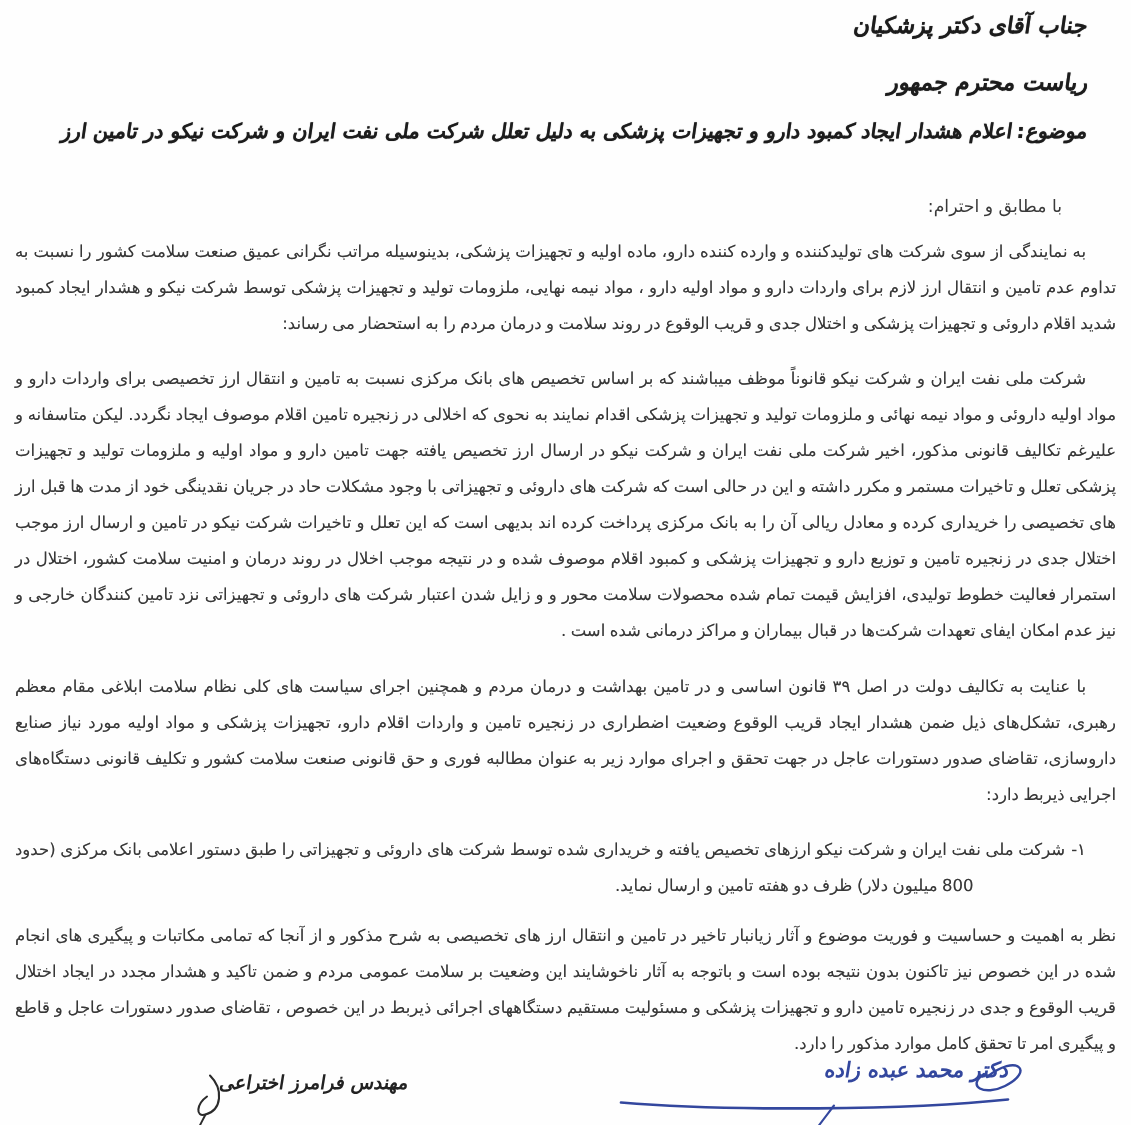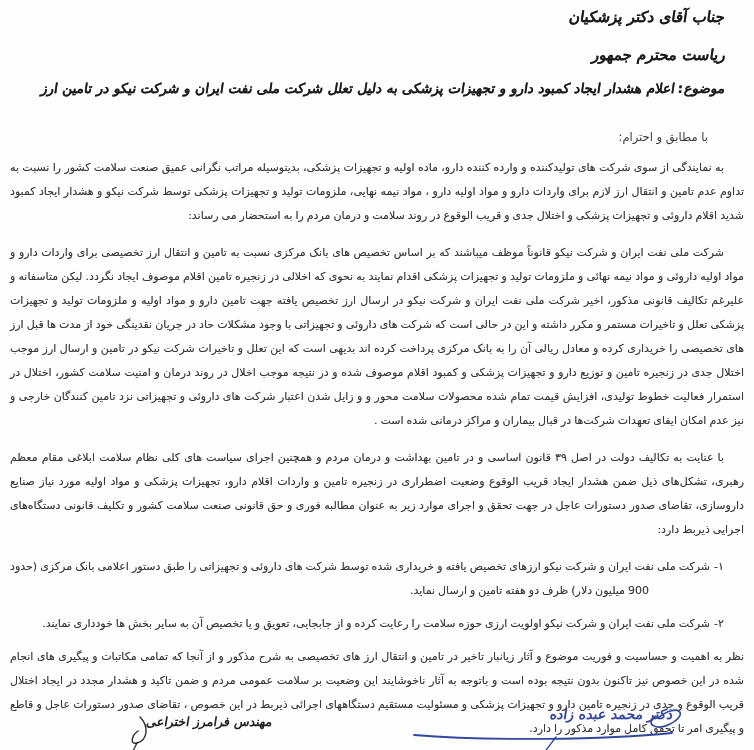--- a/index.html
+++ b/index.html
@@ -87,24 +87,21 @@
   </div>
 
   <div class="greeting">با مطابق و احترام:</div>
 
   <div class="body-col">
     <p class="para indent">به نمایندگی از سوی شرکت های تولیدکننده و وارده کننده دارو، ماده اولیه و تجهیزات پزشکی، بدینوسیله مراتب نگرانی عمیق صنعت سلامت کشور را نسبت به تداوم عدم تامین و انتقال ارز لازم برای واردات دارو و مواد اولیه دارو ، مواد نیمه نهایی، ملزومات تولید و تجهیزات پزشکی توسط شرکت نیکو و هشدار ایجاد کمبود شدید اقلام داروئی و تجهیزات پزشکی و اختلال جدی و قریب الوقوع در روند سلامت و درمان مردم را به استحضار می رساند:</p>
     <p class="para indent">شرکت ملی نفت ایران و شرکت نیکو قانوناً موظف میباشند که بر اساس تخصیص های بانک مرکزی نسبت به تامین و انتقال ارز تخصیصی برای واردات دارو و مواد اولیه داروئی و مواد نیمه نهائی و ملزومات تولید و تجهیزات پزشکی اقدام نمایند به نحوی که اخلالی در زنجیره تامین اقلام موصوف ایجاد نگردد. لیکن متاسفانه و علیرغم تکالیف قانونی مذکور، اخیر شرکت ملی نفت ایران و شرکت نیکو در ارسال ارز تخصیص یافته جهت تامین دارو و مواد اولیه و ملزومات تولید و تجهیزات پزشکی تعلل و تاخیرات مستمر و مکرر داشته و این در حالی است که شرکت های داروئی و تجهیزاتی با وجود مشکلات حاد در جریان نقدینگی خود از مدت ها قبل ارز های تخصیصی را خریداری کرده و معادل ریالی آن را به بانک مرکزی پرداخت کرده اند بدیهی است که این تعلل و تاخیرات شرکت نیکو در تامین و ارسال ارز موجب اختلال جدی در زنجیره تامین و توزیع دارو و تجهیزات پزشکی و کمبود اقلام موصوف شده و در نتیجه موجب اخلال در روند درمان و امنیت سلامت کشور، اختلال در استمرار فعالیت خطوط تولیدی، افزایش قیمت تمام شده محصولات سلامت محور و و زایل شدن اعتبار شرکت های داروئی و تجهیزاتی نزد تامین کنندگان خارجی و نیز عدم امکان ایفای تعهدات شرکت‌ها در قبال بیماران و مراکز درمانی شده است .</p>
     <p class="para indent">با عنایت به تکالیف دولت در اصل ۳۹ قانون اساسی و در تامین بهداشت و درمان مردم و همچنین اجرای سیاست های کلی نظام سلامت ابلاغی مقام معظم رهبری، تشکل‌های ذیل ضمن هشدار ایجاد قریب الوقوع وضعیت اضطراری در زنجیره تامین و واردات اقلام دارو، تجهیزات پزشکی و مواد اولیه مورد نیاز صنایع داروسازی، تقاضای صدور دستورات عاجل در جهت تحقق و اجرای موارد زیر به عنوان مطالبه فوری و حق قانونی صنعت سلامت کشور و تکلیف قانونی دستگاه‌های اجرایی ذیربط دارد:</p>
 
     <div class="item">
-      <span class="num">۱-</span><span>شرکت ملی نفت ایران و شرکت نیکو ارزهای تخصیص یافته و خریداری شده توسط شرکت های داروئی و تجهیزاتی را طبق دستور اعلامی بانک مرکزی (حدود 900 میلیون دلار) ظرف دو هفته تامین و ارسال نماید.</span>
-    </div>
-    <div class="item">
-      <span class="num">۲-</span><span>شرکت ملی نفت ایران و شرکت نیکو اولویت ارزی حوزه سلامت را رعایت کرده و از جابجایی، تعویق و یا تخصیص آن به سایر بخش ها خودداری نمایند.</span>
+      <span class="num">۱-</span><span>شرکت ملی نفت ایران و شرکت نیکو ارزهای تخصیص یافته و خریداری شده توسط شرکت های داروئی و تجهیزاتی را طبق دستور اعلامی بانک مرکزی (حدود 800 میلیون دلار) ظرف دو هفته تامین و ارسال نماید.</span>
     </div>
 
     <p class="para closing">نظر به اهمیت و حساسیت و فوریت موضوع و آثار زیانبار تاخیر در تامین و انتقال ارز های تخصیصی به شرح مذکور و از آنجا که تمامی مکاتبات و پیگیری های انجام شده در این خصوص نیز تاکنون بدون نتیجه بوده است و باتوجه به آثار ناخوشایند این وضعیت بر سلامت عمومی مردم و ضمن تاکید و هشدار مجدد در ایجاد اختلال قریب الوقوع و جدی در زنجیره تامین دارو و تجهیزات پزشکی و مسئولیت مستقیم دستگاههای اجرائی ذیربط در این خصوص ، تقاضای صدور دستورات عاجل و قاطع و پیگیری امر تا تحقق کامل موارد مذکور را دارد.</p>
   </div>
 
   <div class="sig-right">
     <div class="sig-name" style="color:#33479e;">دکتر محمد عبده زاده</div>
     <svg width="290" height="50" viewBox="0 0 290 50">
       <path d="M252 18 c 20 -16 32 -4 12 6 c -14 7 -26 0 -14 -8" fill="none" stroke-width="1.6" stroke-linecap="round" stroke="#33479e"></path>
       <path d="M266 33 C 200 40, 80 41, 8 35" fill="none" stroke-width="1.8" stroke-linecap="round" stroke="#33479e"></path>

